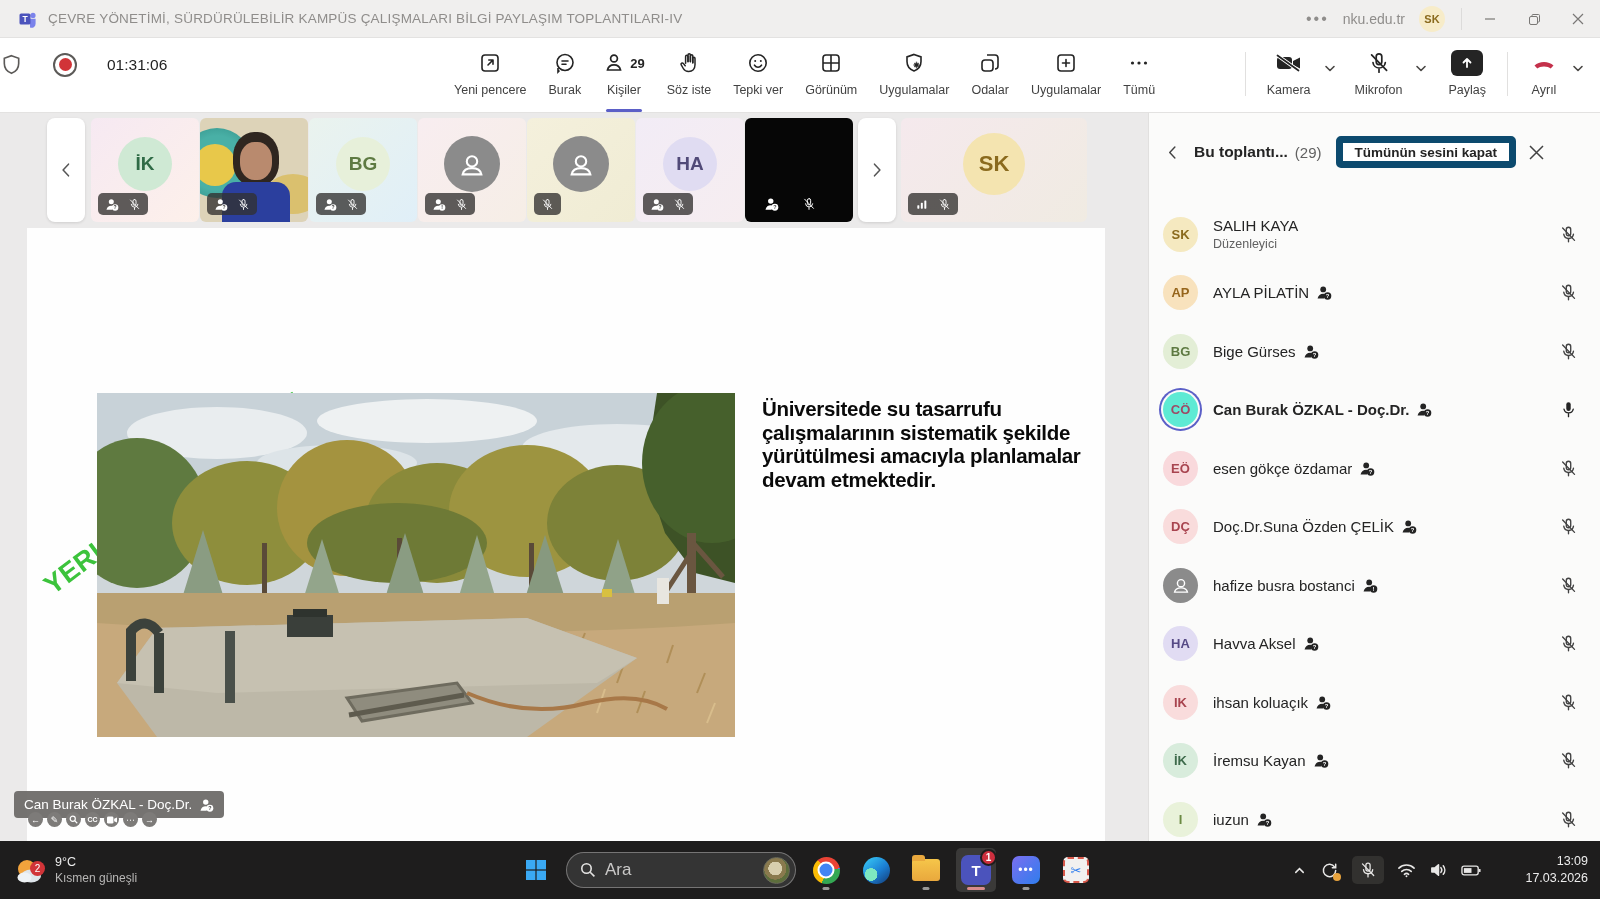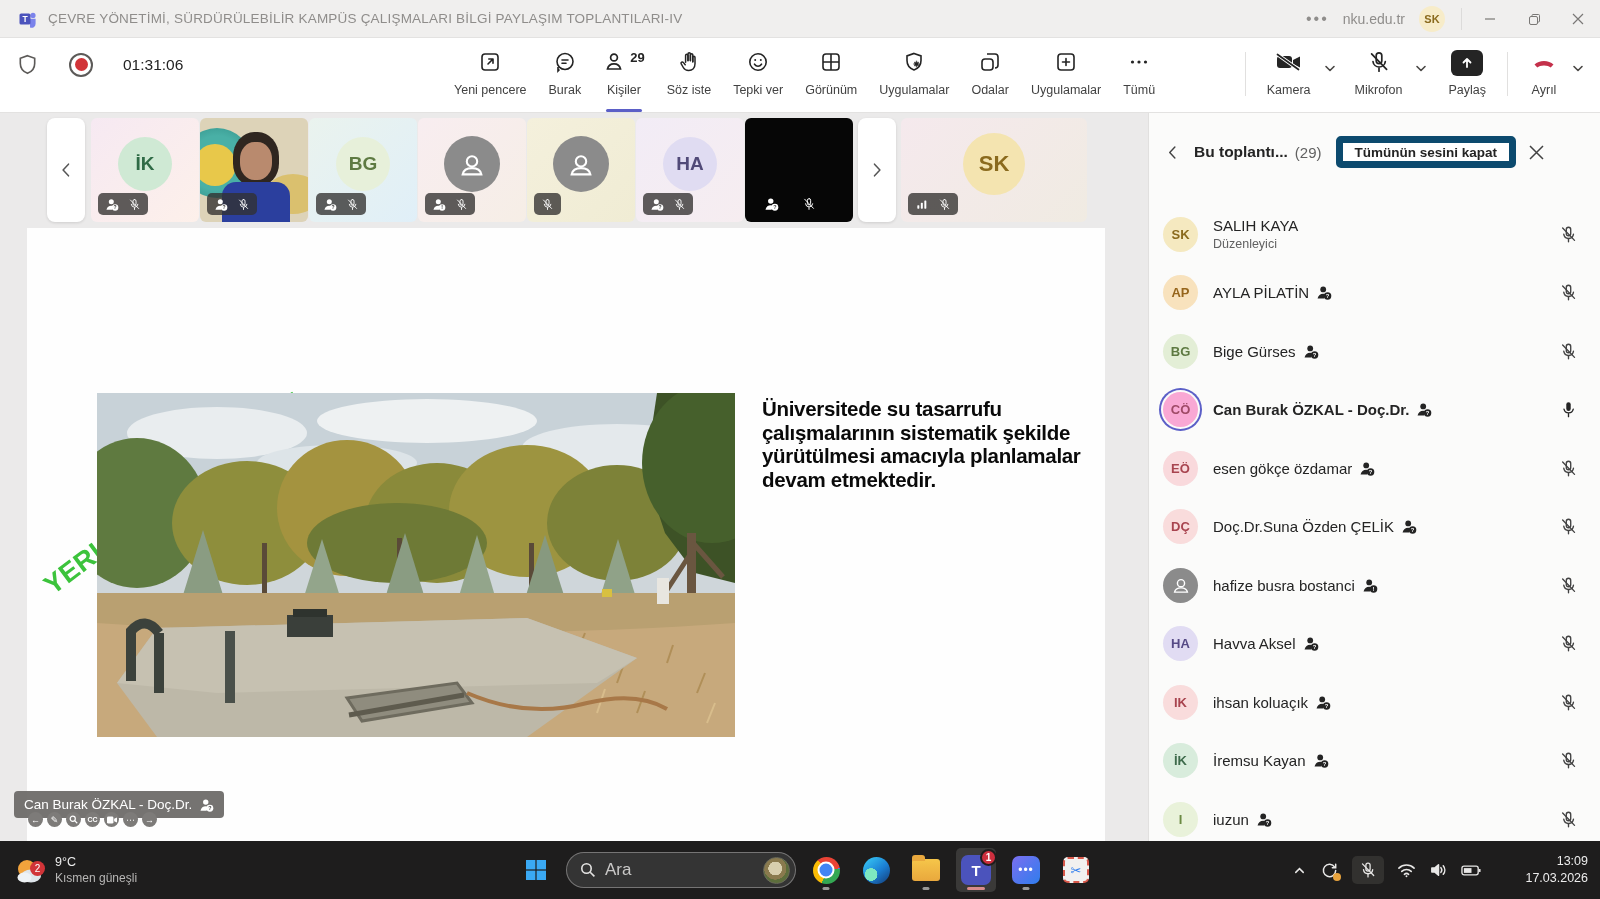--- a/index.html
+++ b/index.html
@@ -14,29 +14,29 @@
   .teams-logo{width:20px;height:20px;margin-left:18px;position:relative}
   .t-right{position:absolute;right:0;top:0;height:38px;display:flex;align-items:center;gap:0}
   .t-dots{color:#8f8d8b;font-size:16px;letter-spacing:2px;padding:0 14px}
   .t-site{color:#8f8d8b;font-size:14px;margin-right:14px}
   .t-avatar{width:26px;height:26px;border-radius:50%;background:#f7ecc9;color:#8a6a1d;font-size:11px;font-weight:700;display:flex;align-items:center;justify-content:center;margin-right:16px}
   .t-sep{width:1px;height:22px;background:#dcdbda;margin-right:6px}
   .winbtn{width:44px;height:38px;display:flex;align-items:center;justify-content:center;color:#7a7876}
 
   
   .toolbar{position:absolute;top:38px;left:0;width:1600px;height:75px;background:#ffffff;border-bottom:1px solid #e3e2e1}
-  .tb-left{position:absolute;left:16px;top:0;height:53px;display:flex;align-items:center;gap:30px}
+  .tb-left{position:absolute;left:0;top:0;height:53px;display:flex;align-items:center;gap:30px}
   .rec-dot{width:24px;height:24px;border-radius:50%;border:2.5px solid #5c5a58;background:#fff;display:flex;align-items:center;justify-content:center}
   .rec-dot i{display:block;width:13px;height:13px;border-radius:50%;background:#d13438}
   .timer{font-size:15.5px;color:#242424}
   .tb-center{position:absolute;left:443px;top:0;height:74px;display:flex;align-items:flex-start}
   .tb-btn{height:74px;padding:12px 11px 0;display:flex;flex-direction:column;align-items:center;gap:7px;color:#242424;position:relative;cursor:pointer}
   .tb-btn .lbl{font-size:12.5px;color:#424242;white-space:nowrap}
   .tb-btn.active::after{content:"";position:absolute;bottom:0;left:14px;right:14px;height:3px;background:#5b5fc7;border-radius:2px}
-  .tb-btn .ic{height:26px;display:flex;align-items:flex-start;gap:3px}
+  .tb-btn .ic{height:26px;display:flex;align-items:center;gap:3px}
   .badge29{font-size:13px;font-weight:700;color:#242424}
   .tb-right{position:absolute;right:14px;top:0;height:74px;display:flex;align-items:flex-start}
   .vsep{width:1px;height:44px;background:#e1e0df;margin:14px 10px 0}
   .chev-sm{color:#484644;margin-top:22px}
   .share-box{width:32px;height:26px;background:#242424;border-radius:6px;display:flex;align-items:center;justify-content:center;color:#fff}
   .leave-ic{color:#c4314b}
 
   
   .strip{position:absolute;top:118px;left:0;width:1600px;height:104px}
   .strip-nav{position:absolute;top:0;width:38px;height:104px;background:#fff;border-radius:8px;display:flex;align-items:center;justify-content:center;color:#555;box-shadow:0 1px 3px rgba(0,0,0,.12);cursor:pointer}
@@ -67,21 +67,21 @@
   .p-close{margin-left:12px;color:#424242;cursor:pointer}
   .plist{position:absolute;left:0;top:92px;width:100%;height:636px;overflow:hidden}
   .prow{height:58.5px;display:flex;align-items:center;padding:0 22px 0 14px;cursor:pointer}
   .pav{width:35px;height:35px;border-radius:50%;display:flex;align-items:center;justify-content:center;font-size:13px;font-weight:700;flex:none}
   .pav.ring{box-shadow:0 0 0 2px #fbfbfa,0 0 0 4px #5b5fc7}
   .pmeta{margin-left:15px;min-width:0;flex:1}
   .pname{font-size:15px;color:#242424;white-space:nowrap;display:flex;align-items:center;gap:7px}
   .prole{font-size:12.5px;color:#616161;margin-top:2px}
   .pmic{color:#424242;flex:none}
   .c-sk{background:#f5e9c0;color:#8a6a1d}.c-ap{background:#f8e2bd;color:#96651c}
-  .c-bg{background:#e3eed6;color:#5e7a42}.c-co{background:#f9a8d4;color:#9e4a66}
+  .c-bg{background:#e3eed6;color:#5e7a42}.c-co{background:#5eead4;color:#9e4a66}
   .c-dc{background:#f9dcdc;color:#a8444f}.c-eo{background:#f9d9dc;color:#a8444f}
   .c-ha{background:#e1dcf3;color:#564a86}.c-ik{background:#f9dcdc;color:#a8444f}
   .c-irk{background:#d8ecdc;color:#3e6b4c}.c-i{background:#e9f2da;color:#6b8a43}
   .c-sil{background:#8b8b8b;color:#fff}
 
   
   .taskbar{position:absolute;left:0;top:841px;width:1600px;height:58px;background:#1e1d1d;display:flex;align-items:center}
   .weather{position:absolute;left:12px;top:0;height:58px;display:flex;align-items:center;gap:9px;cursor:pointer}
   .w-temp{color:#ececec;font-size:12.5px;line-height:1.3}
   .w-desc{color:#b8b7b6;font-size:12px}

